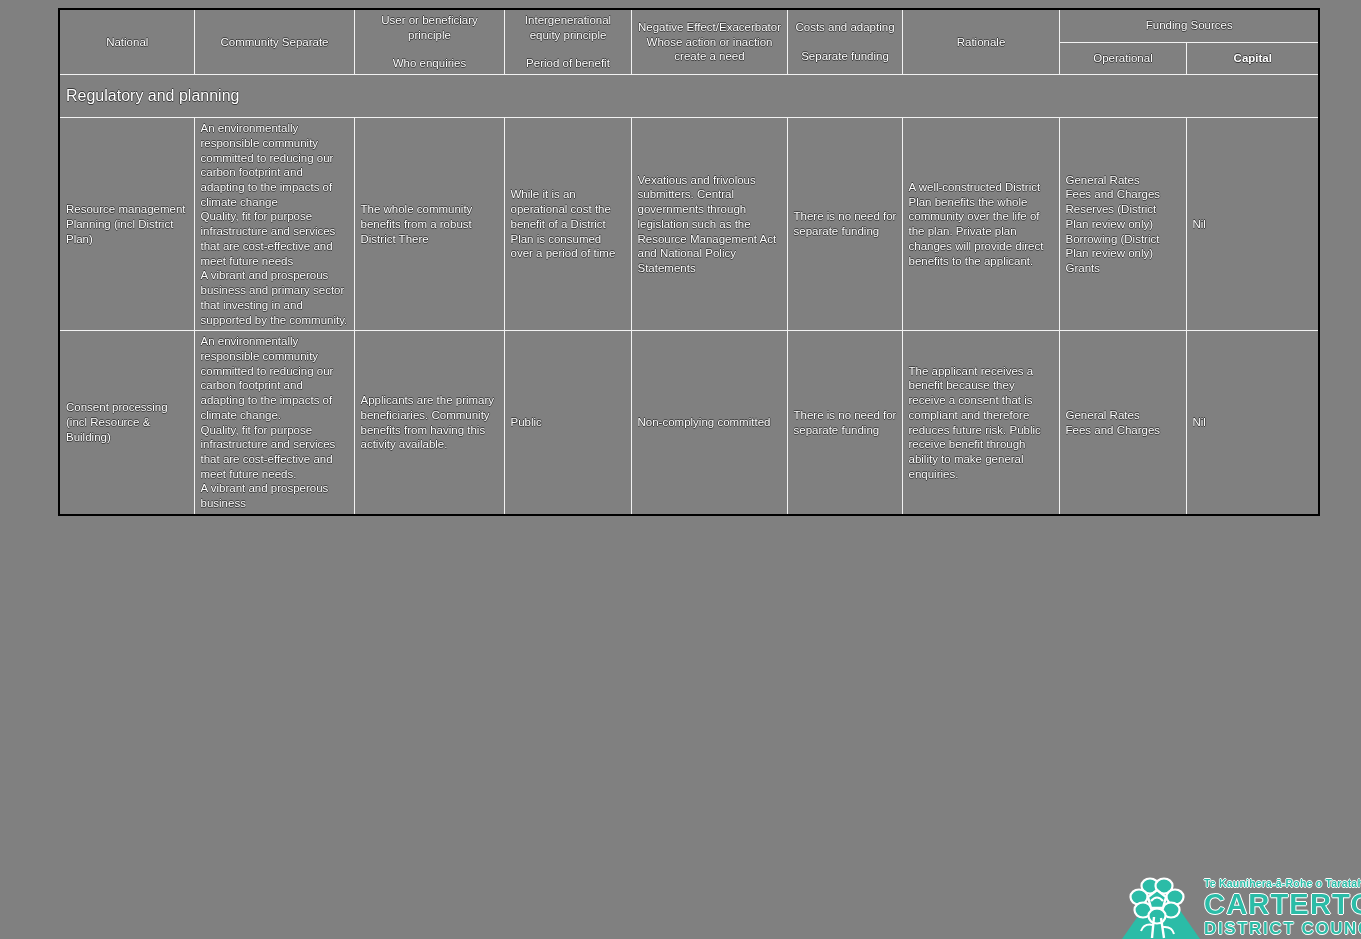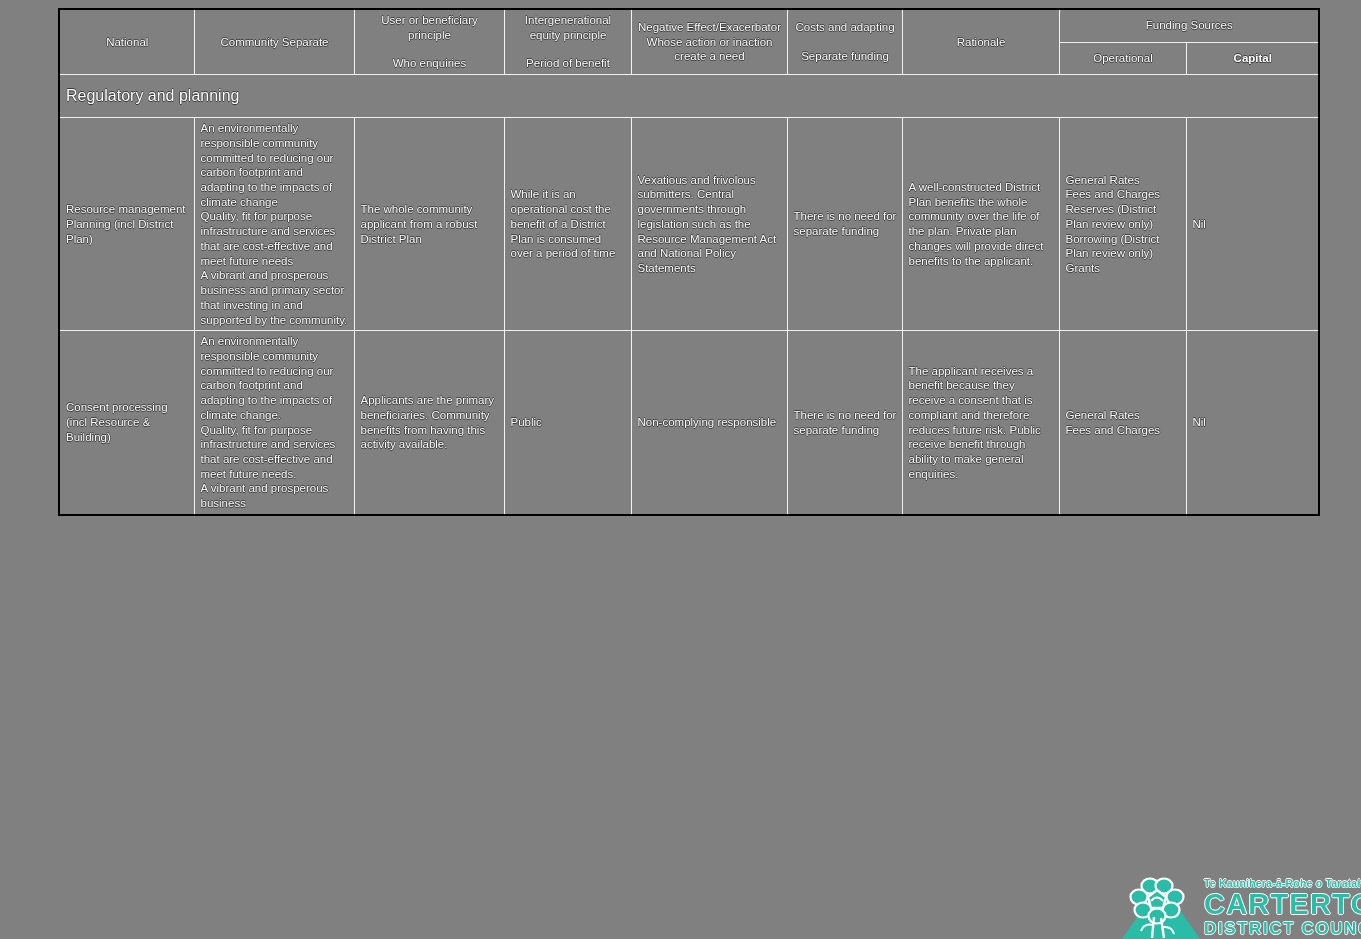--- a/index.html
+++ b/index.html
@@ -212,41 +212,41 @@
 
       <tr class="section-row">
         <td colspan="9">Regulatory and planning</td>
       </tr>
 
       <tr class="body-row">
         <td class="cell-lines">Resource management Planning (incl District Plan)</td>
         <td class="cell-lines">An environmentally responsible community committed to reducing our carbon footprint and adapting to the impacts of climate change
 Quality, fit for purpose infrastructure and services that are cost-effective and meet future needs
 A vibrant and prosperous business and primary sector that investing in and supported by the community.</td>
-        <td class="cell-lines mid">The whole community applicant from a robust District Plan</td>
+        <td class="cell-lines mid">The whole community benefits from a robust District There</td>
         <td class="cell-lines mid">While it is an operational cost the benefit of a District Plan is consumed over a period of time</td>
         <td class="cell-lines mid">Vexatious and frivolous submitters. Central governments through legislation such as the Resource Management Act and National Policy Statements</td>
         <td class="cell-lines mid">There is no need for separate funding</td>
         <td class="cell-lines mid">A well-constructed District Plan benefits the whole community over the life of the plan. Private plan changes will provide direct benefits to the applicant.</td>
         <td class="cell-lines mid">General Rates
 Fees and Charges
 Reserves (District Plan review only)
 Borrowing (District Plan review only)
 Grants</td>
         <td class="cell-lines mid">Nil</td>
       </tr>
 
       <tr class="body-row row-sep">
         <td class="cell-lines">Consent processing (incl Resource &amp; Building)</td>
         <td class="cell-lines">An environmentally responsible community committed to reducing our carbon footprint and adapting to the impacts of climate change.
 Quality, fit for purpose infrastructure and services that are cost-effective and meet future needs.
 A vibrant and prosperous business</td>
         <td class="cell-lines mid">Applicants are the primary beneficiaries. Community benefits from having this activity available.</td>
         <td class="cell-lines mid">Public</td>
-        <td class="cell-lines mid">Non-complying responsible</td>
+        <td class="cell-lines mid">Non-complying committed</td>
         <td class="cell-lines mid">There is no need for separate funding</td>
         <td class="cell-lines mid">The applicant receives a benefit because they receive a consent that is compliant and therefore reduces future risk. Public receive benefit through ability to make general enquiries.</td>
         <td class="cell-lines mid">General Rates
 Fees and Charges</td>
         <td class="cell-lines mid">Nil</td>
       </tr>
 
     </tbody>
   </table>
 

